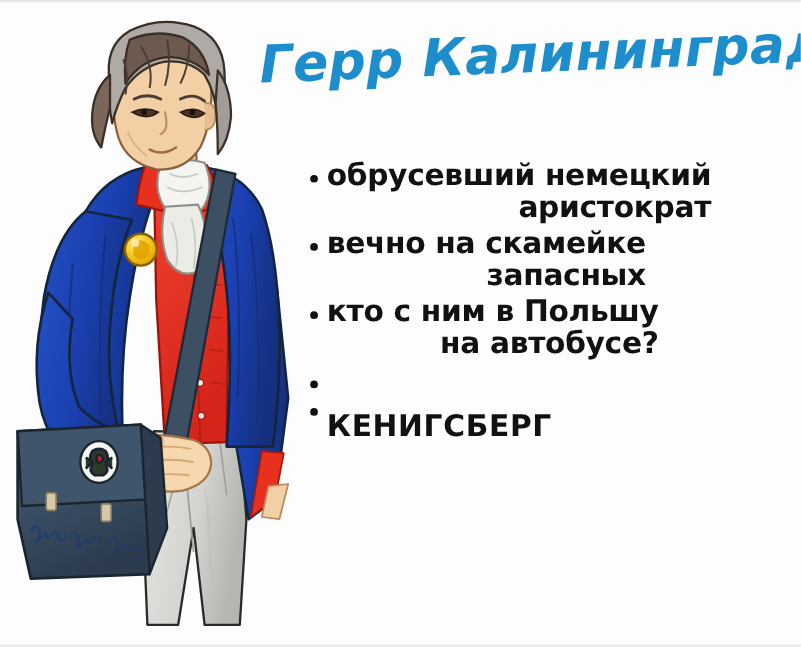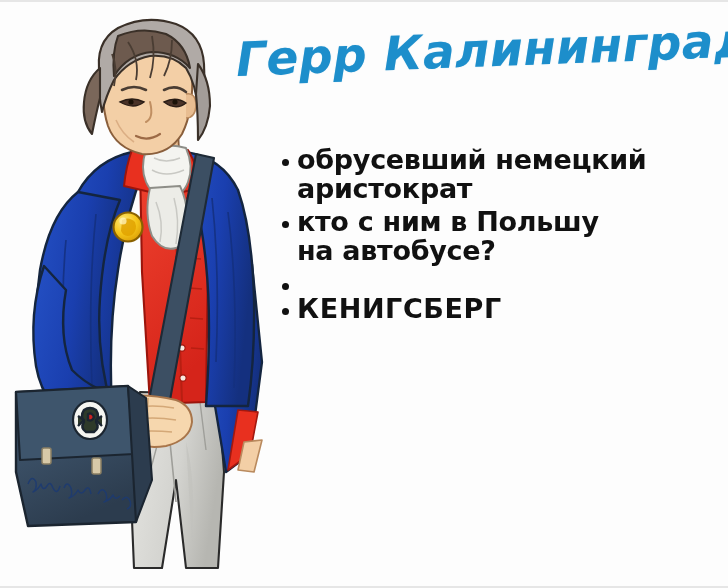--- a/index.html
+++ b/index.html
@@ -75,23 +75,25 @@
     margin-right: 8px;
   }
   .bullet-text {
     font-family: "DejaVu Sans", sans-serif;
     font-size: 27px;
     font-weight: 600;
     line-height: 1.06;
     color: #111111;
     letter-spacing: -0.3px;
     white-space: pre-line;
+    text-align: right;
   }
   .bullet-text.caps {
     letter-spacing: 0.6px;
+    margin-top: 16px;
   }
 </style>
 </head>
 <body>
 
 <div id="page">
 
   <div id="illustration">
     <svg viewBox="0 0 290 588" width="290" height="588" xmlns="http://www.w3.org/2000/svg">
       <defs>
@@ -292,20 +294,25 @@
   </div>
 
   <div id="bullet-list">
 
     <div class="bullet-row">
       <span class="bullet-dot"></span>
       <span class="bullet-text">обрусевший немецкий
 аристократ</span>
     </div>
 
+    <div class="bullet-row">
+      <span class="bullet-dot"></span>
+      <span class="bullet-text">вечно на скамейке
+запасных</span>
+    </div>
 
     <div class="bullet-row">
       <span class="bullet-dot"></span>
       <span class="bullet-text">кто с ним в Польшу
 на автобусе?</span>
     </div>
 
     <div class="bullet-row">
       <span class="bullet-dot"></span>
     </div>

